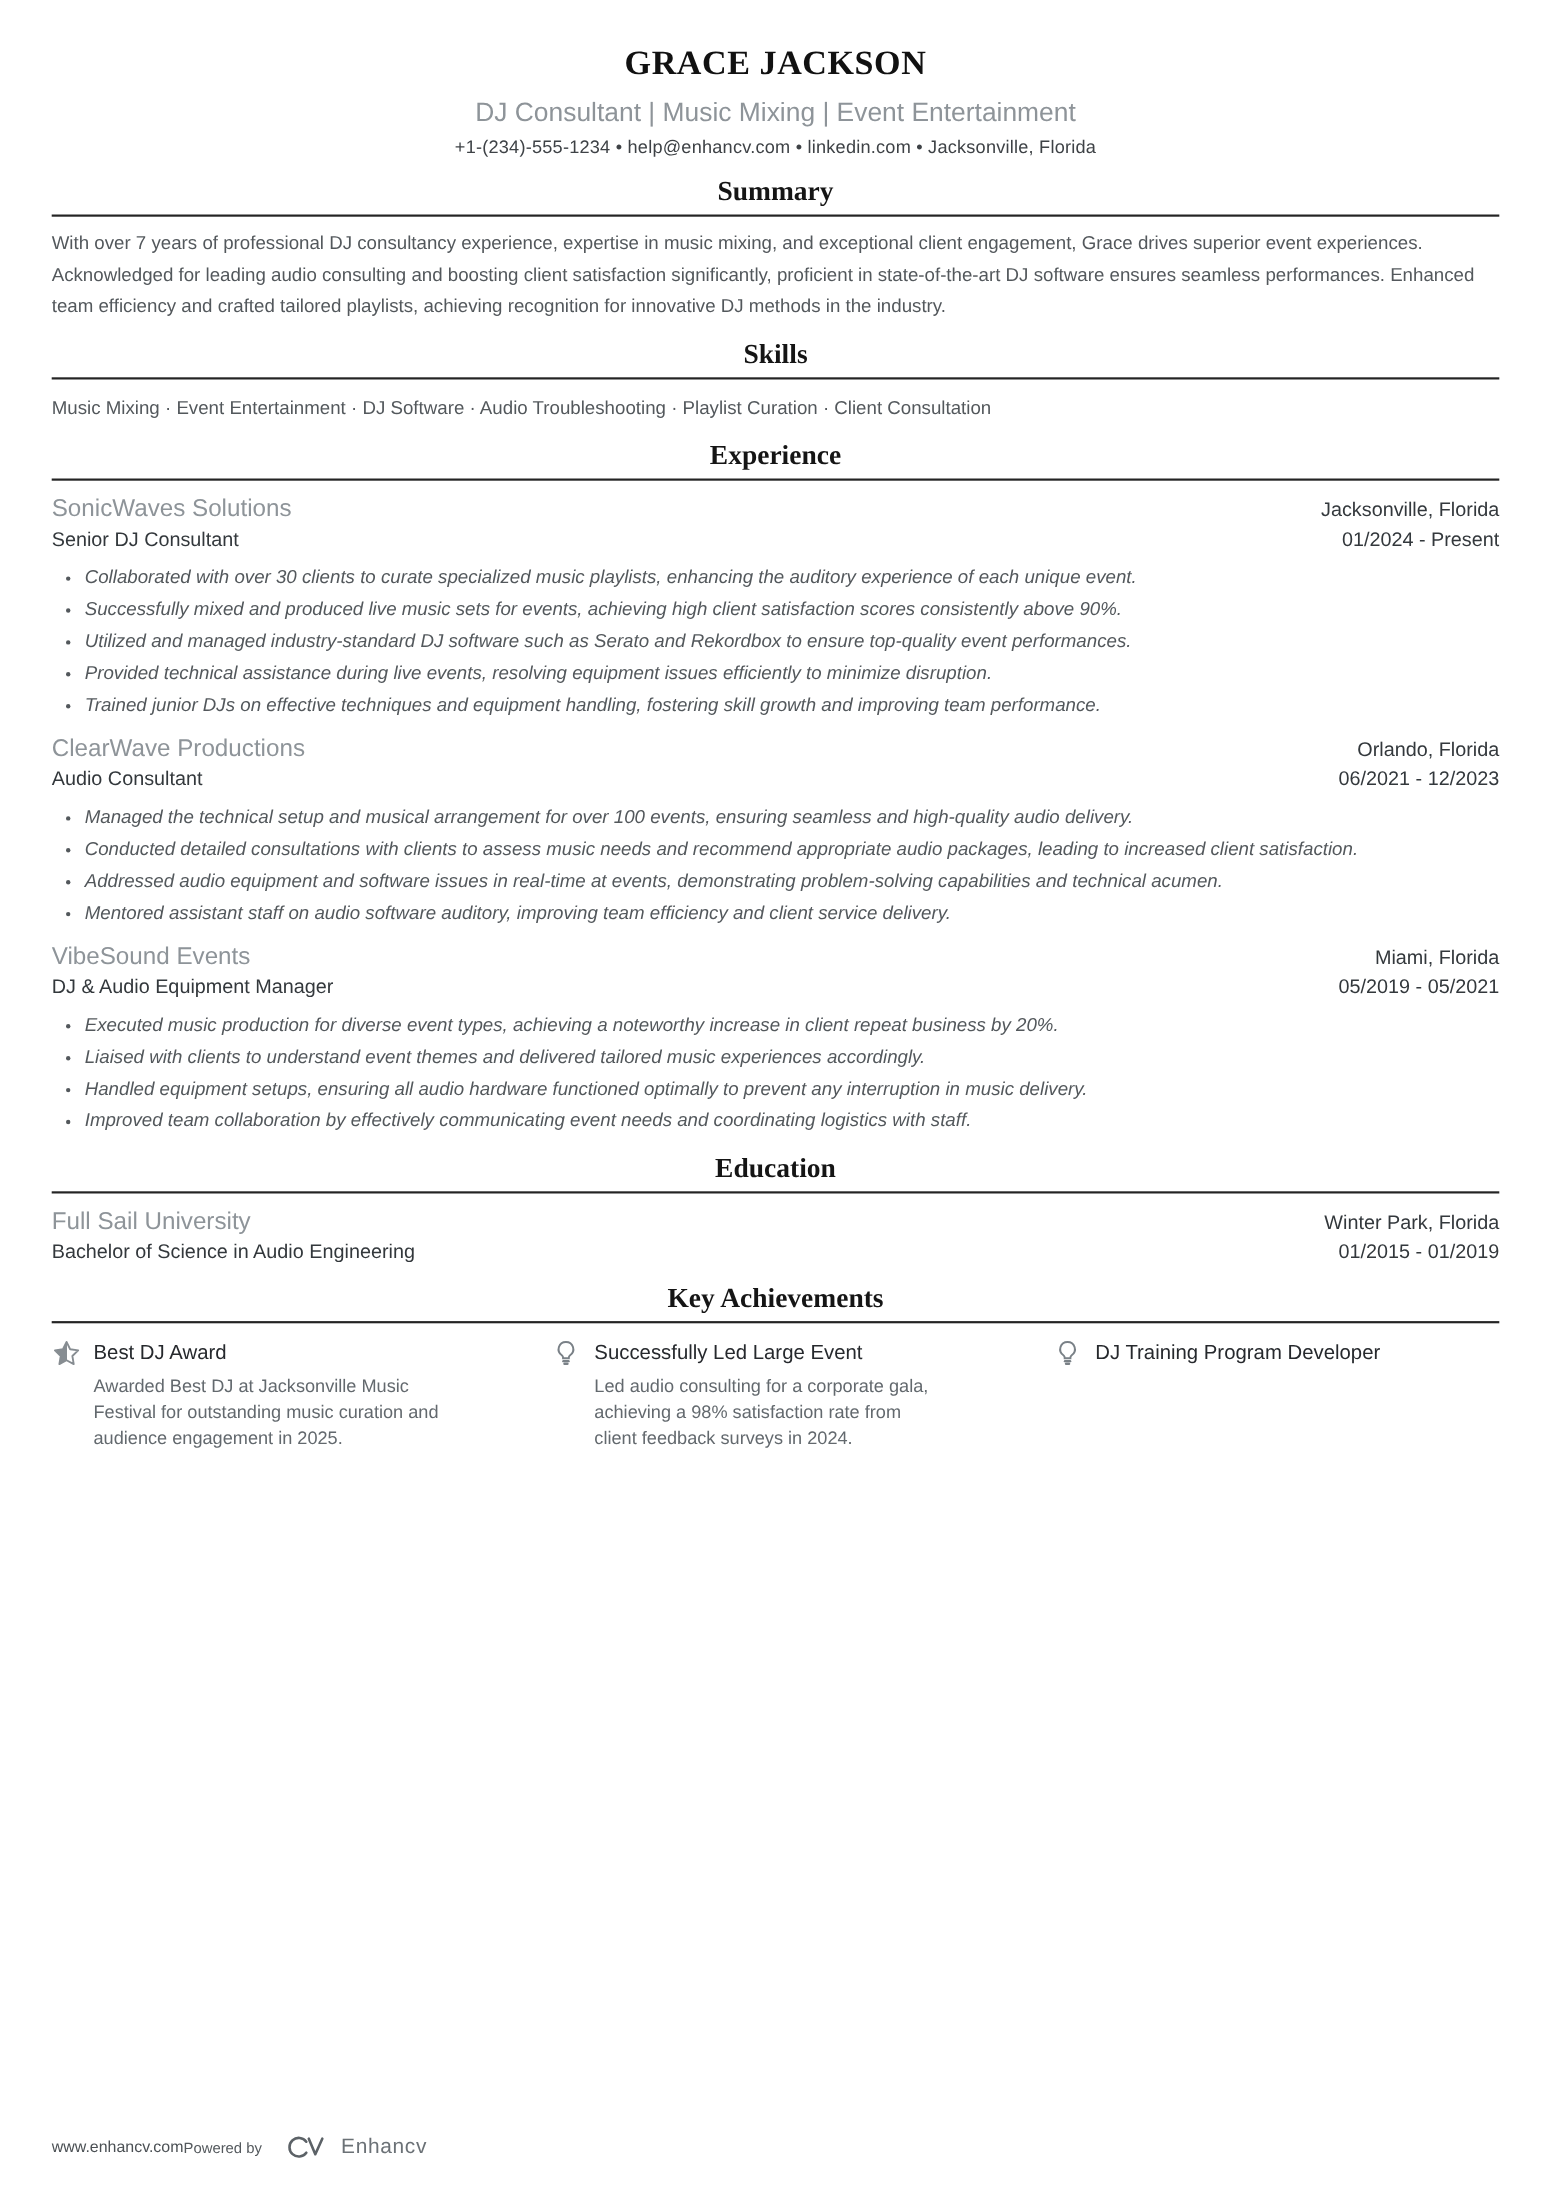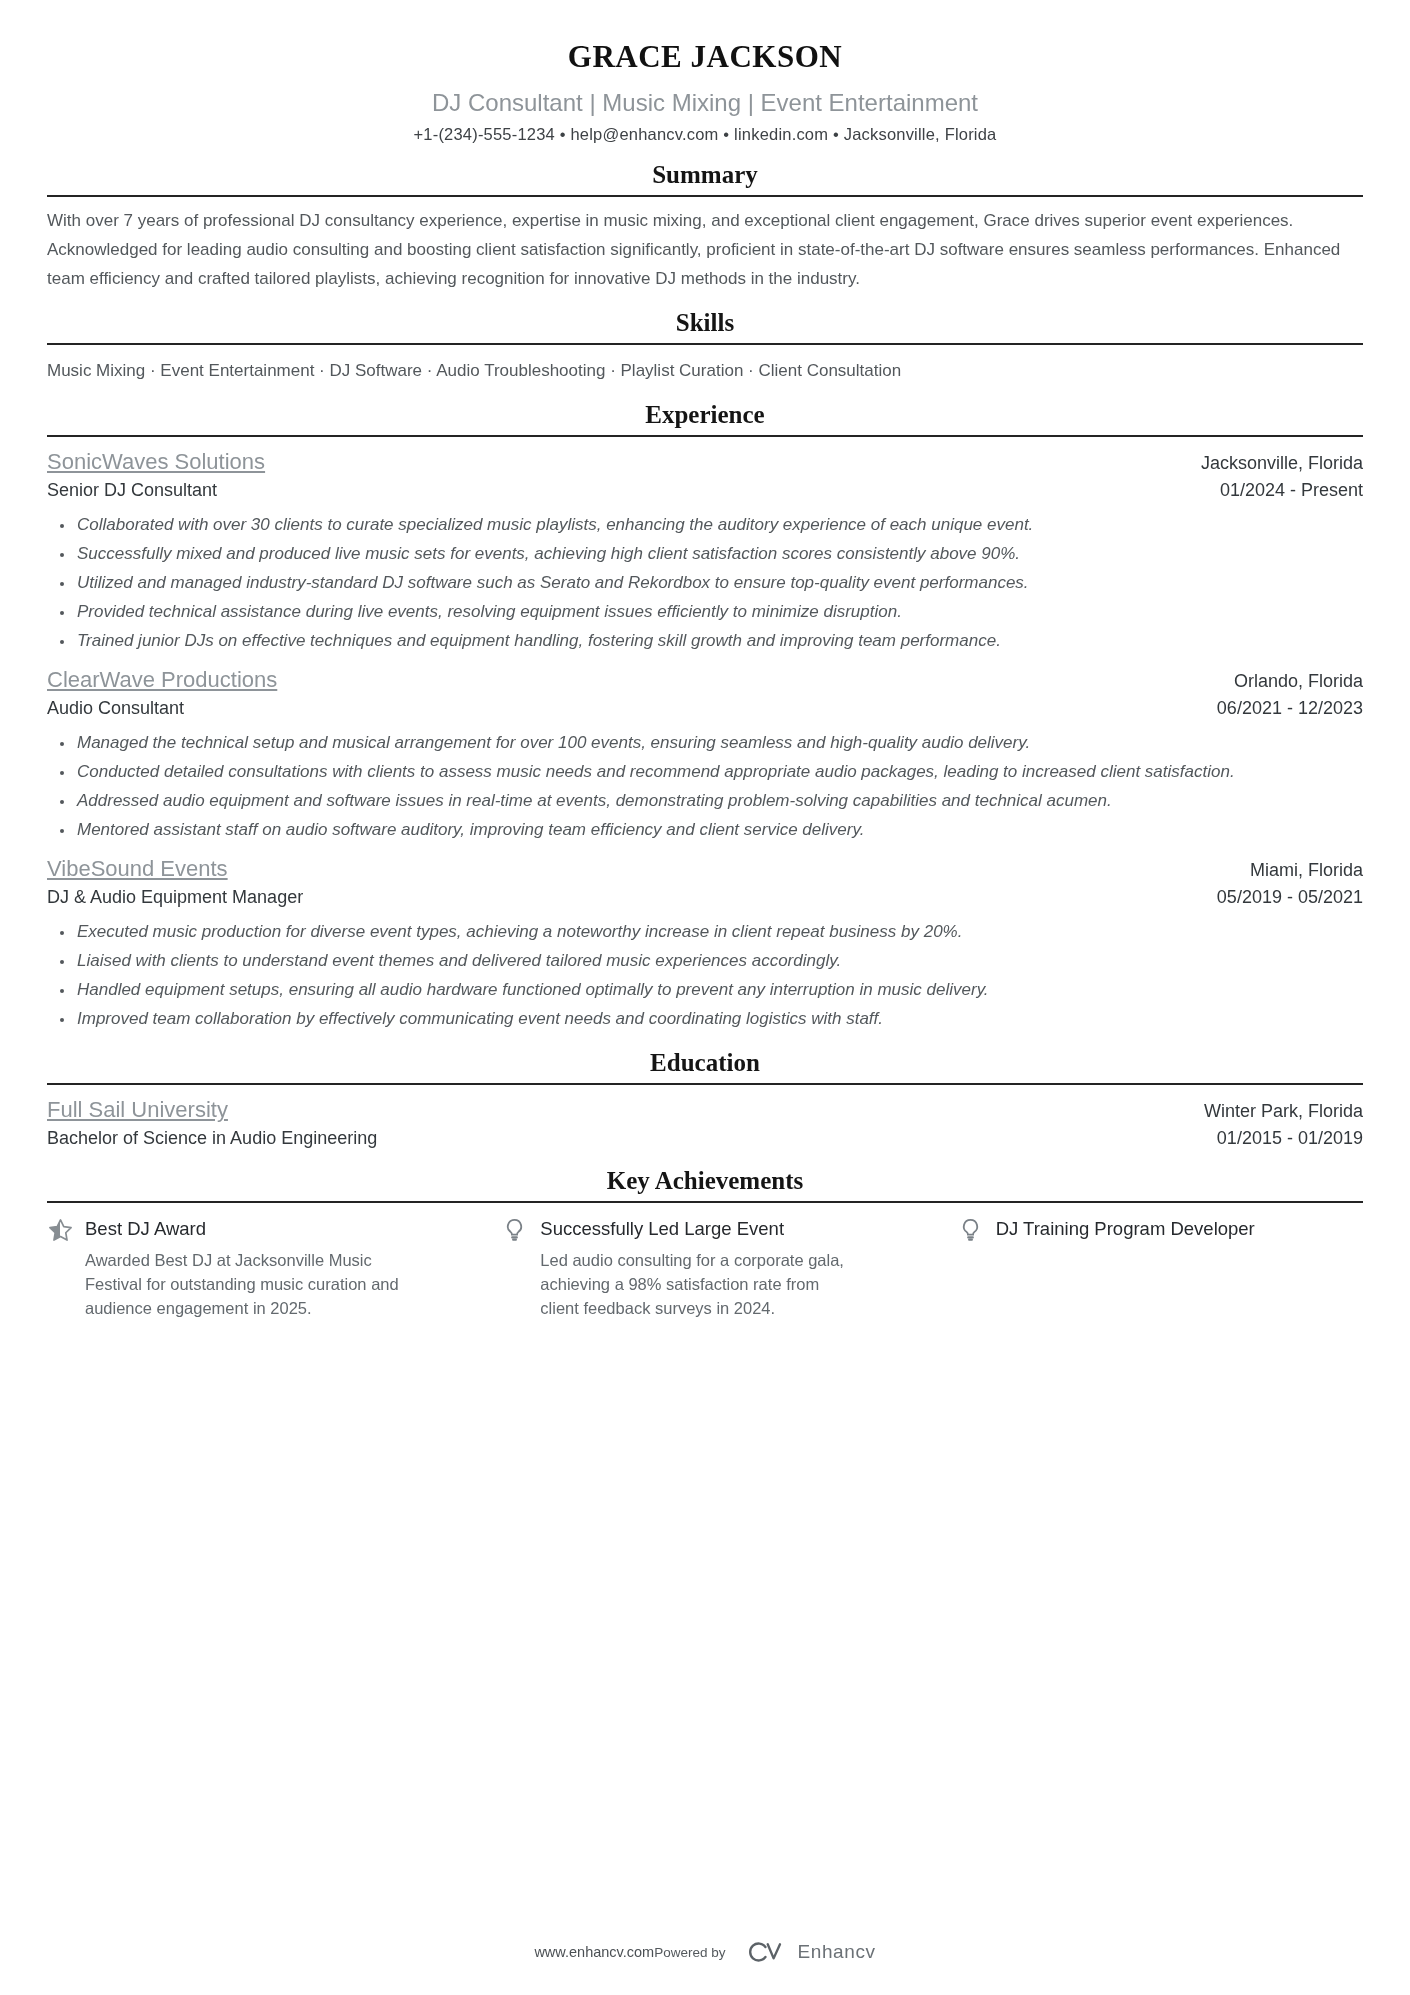--- a/index.html
+++ b/index.html
@@ -19,36 +19,36 @@
     font-family:"Liberation Serif", serif; font-weight:700; font-size:25px; line-height:29px;
     color:#151515; text-align:center; margin-top:15px;
   }
   .rule{ border:none; border-top:2px solid #242424; margin-top:6px; }
   .body-text{ font-size:17px; line-height:29px; color:#53585c; }
   .summary-text{ margin-top:9px; }
   .skills-line{ margin-top:11px; }
   
   .job{ margin-top:11px; }
   .row{ display:flex; justify-content:space-between; align-items:baseline; }
-  .company{ font-size:22px; line-height:28px; color:#8e9499;text-decoration:underline; }
+  .company{ font-size:22px; line-height:28px; color:#8e9499; }
   .loc, .dates, .role{ font-size:18px; line-height:25px; color:#33383c; }
   .row2{ margin-top:2px; }
   ul.bullets{ margin:7px 0 0; padding-left:28px;font-style:italic; }
   ul.bullets li{ font-size:17px; line-height:29px; color:#53585c; padding-left:2px; }
   ul.bullets li::marker{ color:#53585c; font-size:14px; }
   
   .edu{ margin-top:11px; }
   
   .ach-grid{ display:grid; grid-template-columns:1fr 1fr 1fr; column-gap:50px; margin-top:13px; }
   .ach{ display:flex; gap:11px; }
   .ach-icon{ flex:0 0 27px; padding-top:1px; }
   .ach-title{ font-size:18.5px; line-height:25px; color:#26292d; margin-bottom:7px; }
   .ach-text{ font-size:16.5px; line-height:24px; color:#63696e; max-width:314px; }
   
-  .footer{ margin-top:auto; display:flex; justify-content:center; align-items:center; }
+  .footer{ margin-top:auto; display:flex; justify-content:flex-start; align-items:center; }
   .site{ font-size:14.5px; color:#4b5054; }
   .brandbox{ display:flex; align-items:center; gap:12px; }
   .powered{ font-size:13.5px; color:#54595d; margin-right:8px; }
   .brand-name{ font-size:19px; color:#6b7176; letter-spacing:.6px; }
 </style>
 </head>
 <body>
 
 <div class="page">
 

